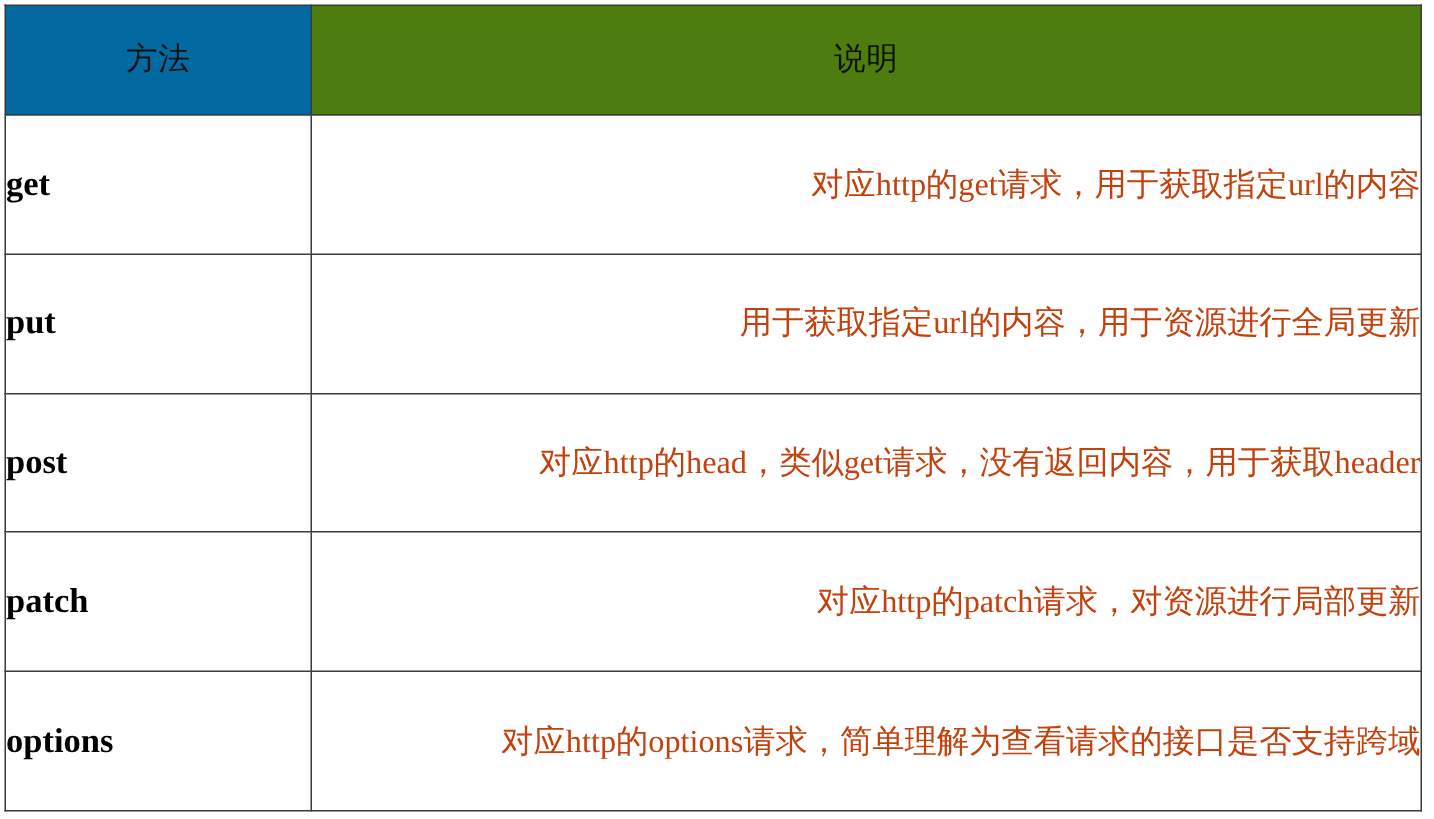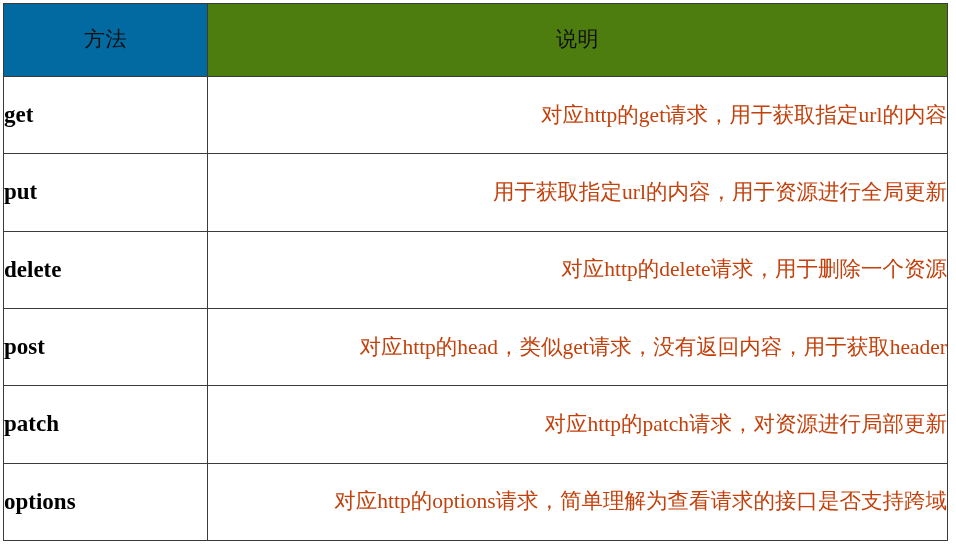--- a/index.html
+++ b/index.html
@@ -123,28 +123,20 @@
         <tr class="data-row">
           <td class="cell-method">
             <span class="cell-text">put</span>
           </td>
           <td class="cell-desc">
             <span class="cell-text">用于获取指定url的内容，用于资源进行全局更新</span>
           </td>
         </tr>
         <tr class="data-row">
           <td class="cell-method">
-            <span class="cell-text">delete</span>
-          </td>
-          <td class="cell-desc">
-            <span class="cell-text">对应http的delete请求，用于删除一个资源</span>
-          </td>
-        </tr>
-        <tr class="data-row">
-          <td class="cell-method">
             <span class="cell-text">post</span>
           </td>
           <td class="cell-desc">
             <span class="cell-text">对应http的head，类似get请求，没有返回内容，用于获取header</span>
           </td>
         </tr>
         <tr class="data-row">
           <td class="cell-method">
             <span class="cell-text">patch</span>
           </td>

